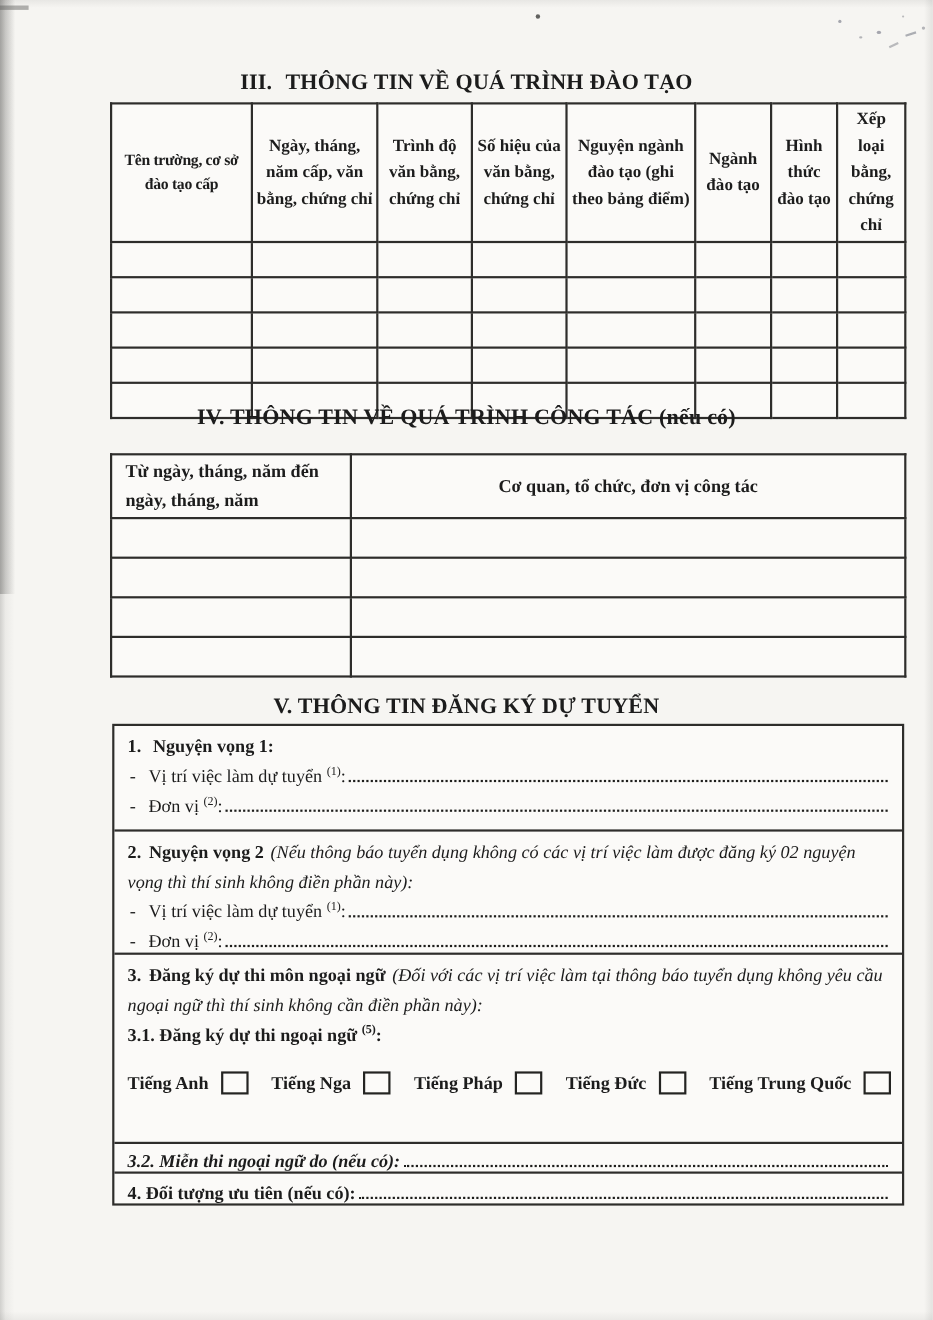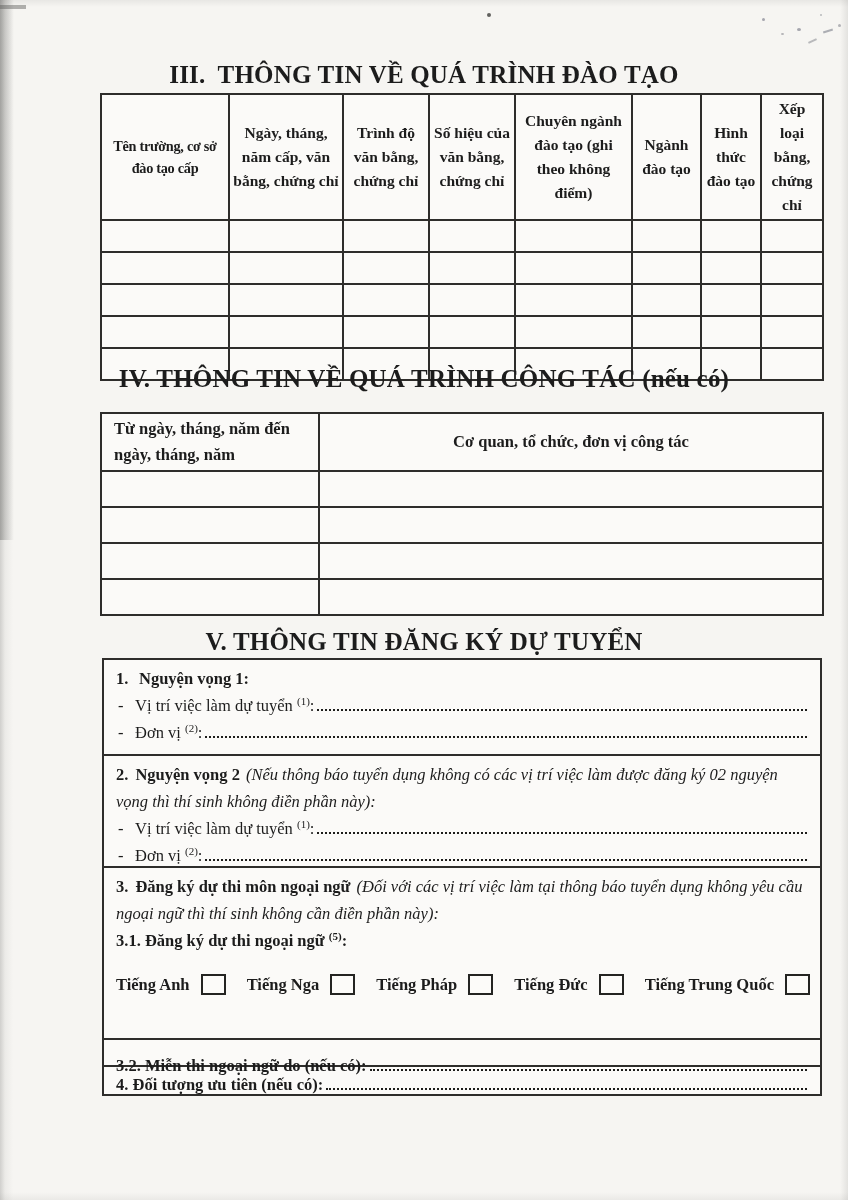--- a/index.html
+++ b/index.html
@@ -12,21 +12,21 @@
       linear-gradient(270deg, rgba(140,140,138,0.18) 0px, rgba(0,0,0,0) 8px),
       linear-gradient(180deg, rgba(150,150,148,0.15) 0px, rgba(0,0,0,0) 7px),
       linear-gradient(0deg, rgba(150,150,148,0.12) 0px, rgba(0,0,0,0) 8px),
       #f6f5f2;
   }
   .edge-shade { position:absolute; left:0; top:0; width:14px; height:540px;
     background:linear-gradient(90deg, rgba(88,88,86,0.38), rgba(88,88,86,0)); pointer-events:none; }
   .art { position:absolute; pointer-events:none; }
 
   .sec-title { position:absolute; left:0; width:848px; text-align:center;
-    font-weight:bold; font-size:25px; line-height:26px; letter-spacing:0.2px; }
+    font-weight:bold; font-size:20px; line-height:26px; letter-spacing:0.2px; }
   .sec-title .pfx { margin-right:12px; }
 
   table.grid { position:absolute; border-collapse:collapse; table-layout:fixed;
     background:#fbfaf8; }
   table.grid th, table.grid td { border:2px solid #2e2d2b; }
   table.grid th { font-weight:bold; vertical-align:middle; text-align:center;
     font-size:15.5px; line-height:1.55; padding:2px 3px; }
 
   #t3 { left:100px; top:93px; width:722px; }
   #t3 thead tr { height:118px; }
@@ -39,21 +39,21 @@
   #t4 th { font-size:16.5px; }
   #t4 th.left { text-align:left; padding-left:12px; }
 
   #vbox { position:absolute; left:102px; top:658px; width:720px;
     border:2px solid #2e2d2b; background:#fbfaf8; font-size:16.5px; }
   .sub { padding:5px 10px 0 12px; }
   .sub + .sub { border-top:2px solid #2e2d2b; }
   #sub1 { height:94px; }
   #sub2 { height:112px; }
   #sub3 { height:172px; }
-  #sub32 { height:27px; padding-top:12px; }
+  #sub32 { height:27px; padding-top:2px;font-style:italic; }
   #sub4 { height:29px; padding-top:4px; }
 
   .line { display:flex; align-items:baseline; line-height:27px; }
   .num { flex:0 0 23px; font-weight:bold; }
   .dash { flex:0 0 19px; padding-left:2px; }
   .bold { font-weight:bold; }
   .leader { flex:1 1 30px; border-bottom:2.5px dotted #1d1d1b; margin:0 3px 0 3px; }
   sup { font-size:11px; line-height:0; }
   .para { line-height:27px; }
   .para .pnum { font-weight:bold; margin-right:7px; }
@@ -99,21 +99,21 @@
         <col style="width:69px">
         <col style="width:60px">
         <col style="width:62px">
     </colgroup>
     <thead>
       <tr>
         <th class="c0">Tên trường, cơ sở đào tạo cấp</th>
         <th>Ngày, tháng, năm cấp, văn bằng, chứng chỉ</th>
         <th>Trình độ văn bằng, chứng chỉ</th>
         <th>Số hiệu của văn bằng, chứng chỉ</th>
-        <th>Chuyên ngành đào tạo (ghi theo không điểm)</th>
+        <th>Nguyện ngành đào tạo (ghi theo bảng điểm)</th>
         <th>Ngành đào tạo</th>
         <th>Hình thức đào tạo</th>
         <th>Xếp loại bằng, chứng chỉ</th>
       </tr>
     </thead>
     <tbody>
       <tr>
           <td></td>
           <td></td>
           <td></td>

